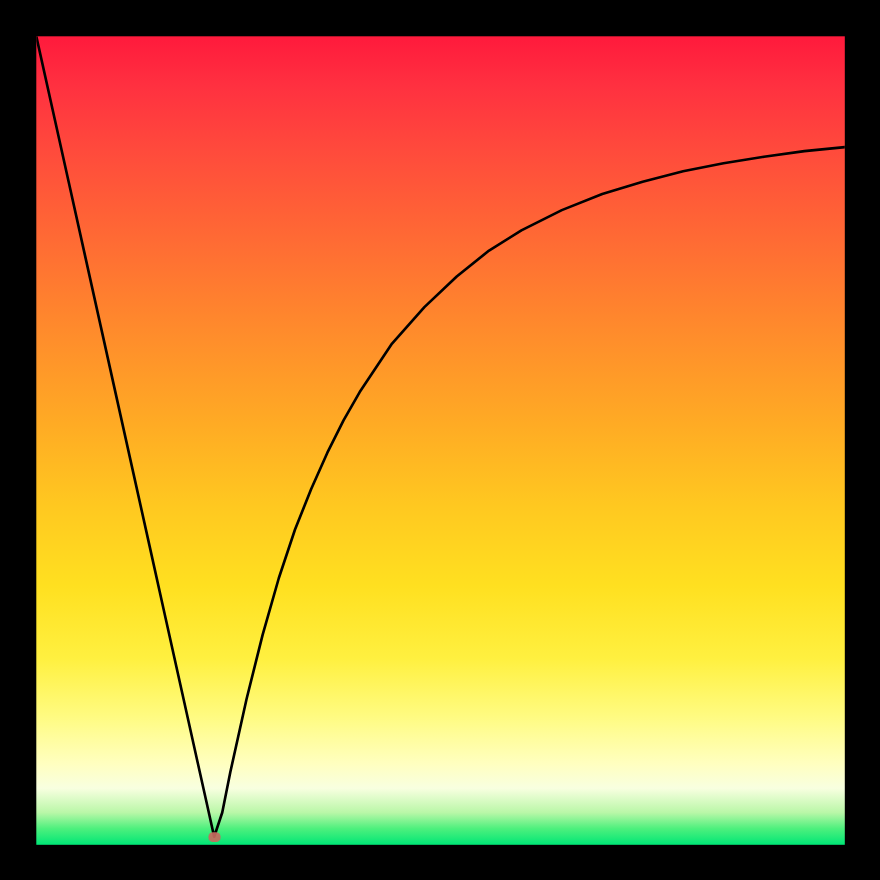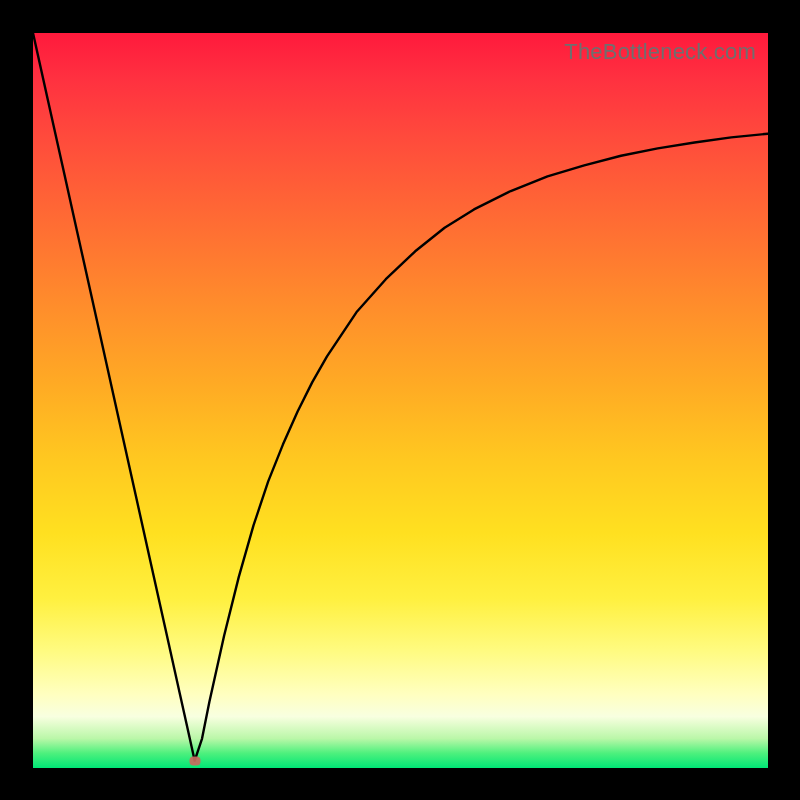--- a/index.html
+++ b/index.html
@@ -71,21 +71,20 @@
     transform: translate(-50%, -50%);
     pointer-events: none;
   }
 </style>
 </head>
 <body>
 
 <div class="frame">
   <div class="plot">
 
-    <div class="watermark">TheBottleneck.com</div>
 
     <svg class="curve" viewBox="0 0 735 735" preserveAspectRatio="none">
       <path id="curve-path" d="M0.00 0.00 L14.70 66.15 L29.40 132.30 L44.10 198.45 L58.80 264.60 L73.50 330.75 L88.20 396.90 L102.90 463.05 L117.60 529.20 L132.30 595.35 L147.00 661.50 L154.35 694.58 L161.70 727.65 L169.05 705.60 L176.40 668.85 L191.10 602.70 L205.80 543.90 L220.50 492.45 L235.20 448.35 L249.90 411.60 L264.60 378.53 L279.30 349.13 L294.00 323.40 L323.40 279.30 L352.80 246.22 L382.20 218.30 L411.60 194.77 L441.00 176.40 L477.75 158.02 L514.50 143.32 L551.25 132.30 L588.00 122.75 L624.75 115.39 L661.50 109.51 L698.25 104.37 L735.00 100.70" fill="none" stroke="#000" stroke-width="2.4" stroke-linejoin="round" stroke-linecap="round"></path>
     </svg>
 
     <div class="min-marker" id="min-marker" style="left: 161.7px; top: 727.65px;"></div>
   </div>
 </div>
 
 </body></html>

